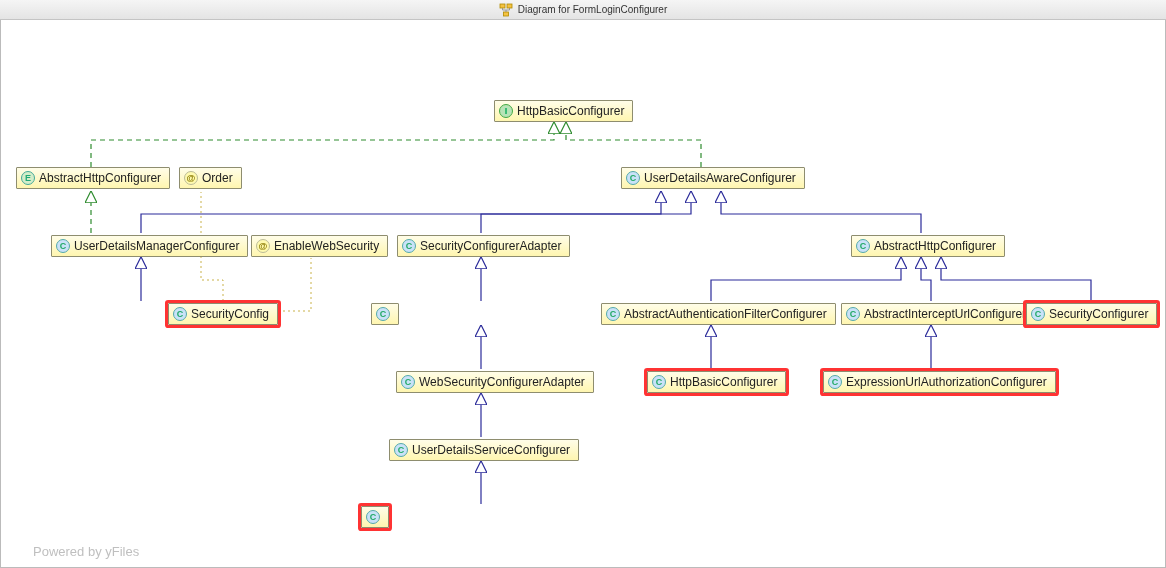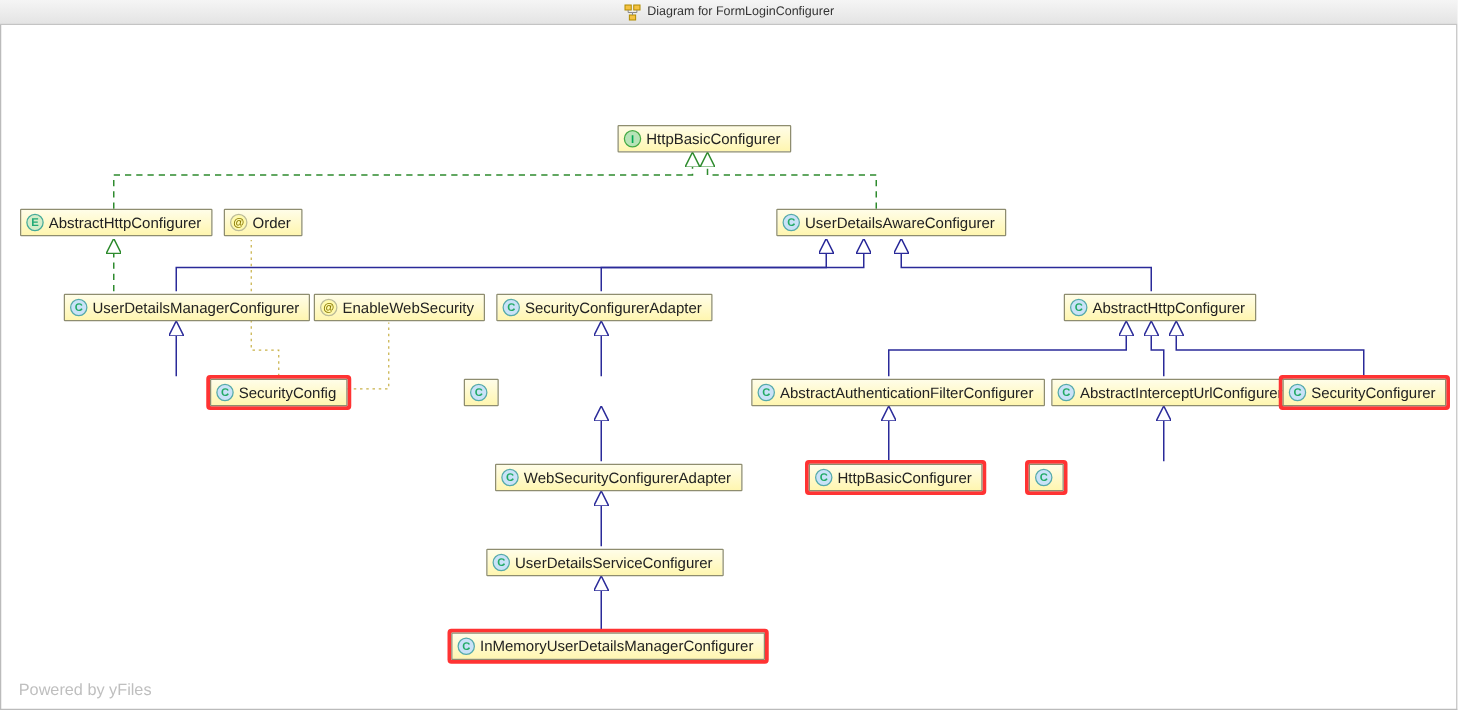--- a/index.html
+++ b/index.html
@@ -63,21 +63,21 @@
       font-weight: bold;
       font-family: Arial, sans-serif;
       flex-shrink: 0;
     }
     .b-I { background: #b7e3b7; color: #0a5; border:1px solid #4a4; } 
     .b-C { background: #c9e2f8; color: #2a6; border:1px solid #5aa;} 
     .b-A { background: #fffaaf; color: #8a7a00; border:1px solid #bb9;} 
     .b-E { background: #d4edc9; color: #2a7; border:1px solid #4a9;}
     .footer {
       position: absolute;
-      left: 14px;
+      left: 32px;
       bottom: 8px;
       color: #bfbfbf;
       font-size: 13px;
       font-family: Arial, sans-serif;
     }
   </style>
 </head>
 <body>
 
 <div class="titlebar">
@@ -176,24 +176,24 @@
       <div class="node" style="left: 395px; top: 351px;">
         <span class="badge b-C">C</span>
         <span>WebSecurityConfigurerAdapter</span>
       </div>
       <div class="node highlight" style="left: 646px; top: 351px;">
         <span class="badge b-C">C</span>
         <span>HttpBasicConfigurer</span>
       </div>
       <div class="node highlight" style="left: 822px; top: 351px;">
         <span class="badge b-C">C</span>
+        <span>ExpressionUrlAuthorizationConfigurer</span>
       </div>
       <div class="node" style="left: 388px; top: 419px;">
         <span class="badge b-C">C</span>
         <span>UserDetailsServiceConfigurer</span>
       </div>
       <div class="node highlight" style="left: 360px; top: 486px;">
         <span class="badge b-C">C</span>
-        <span>InMemoryUserDetailsManagerConfigurer</span>
       </div>
     </div>
   <div class="footer">Powered by yFiles</div>
 </div>
 
 </body></html>

